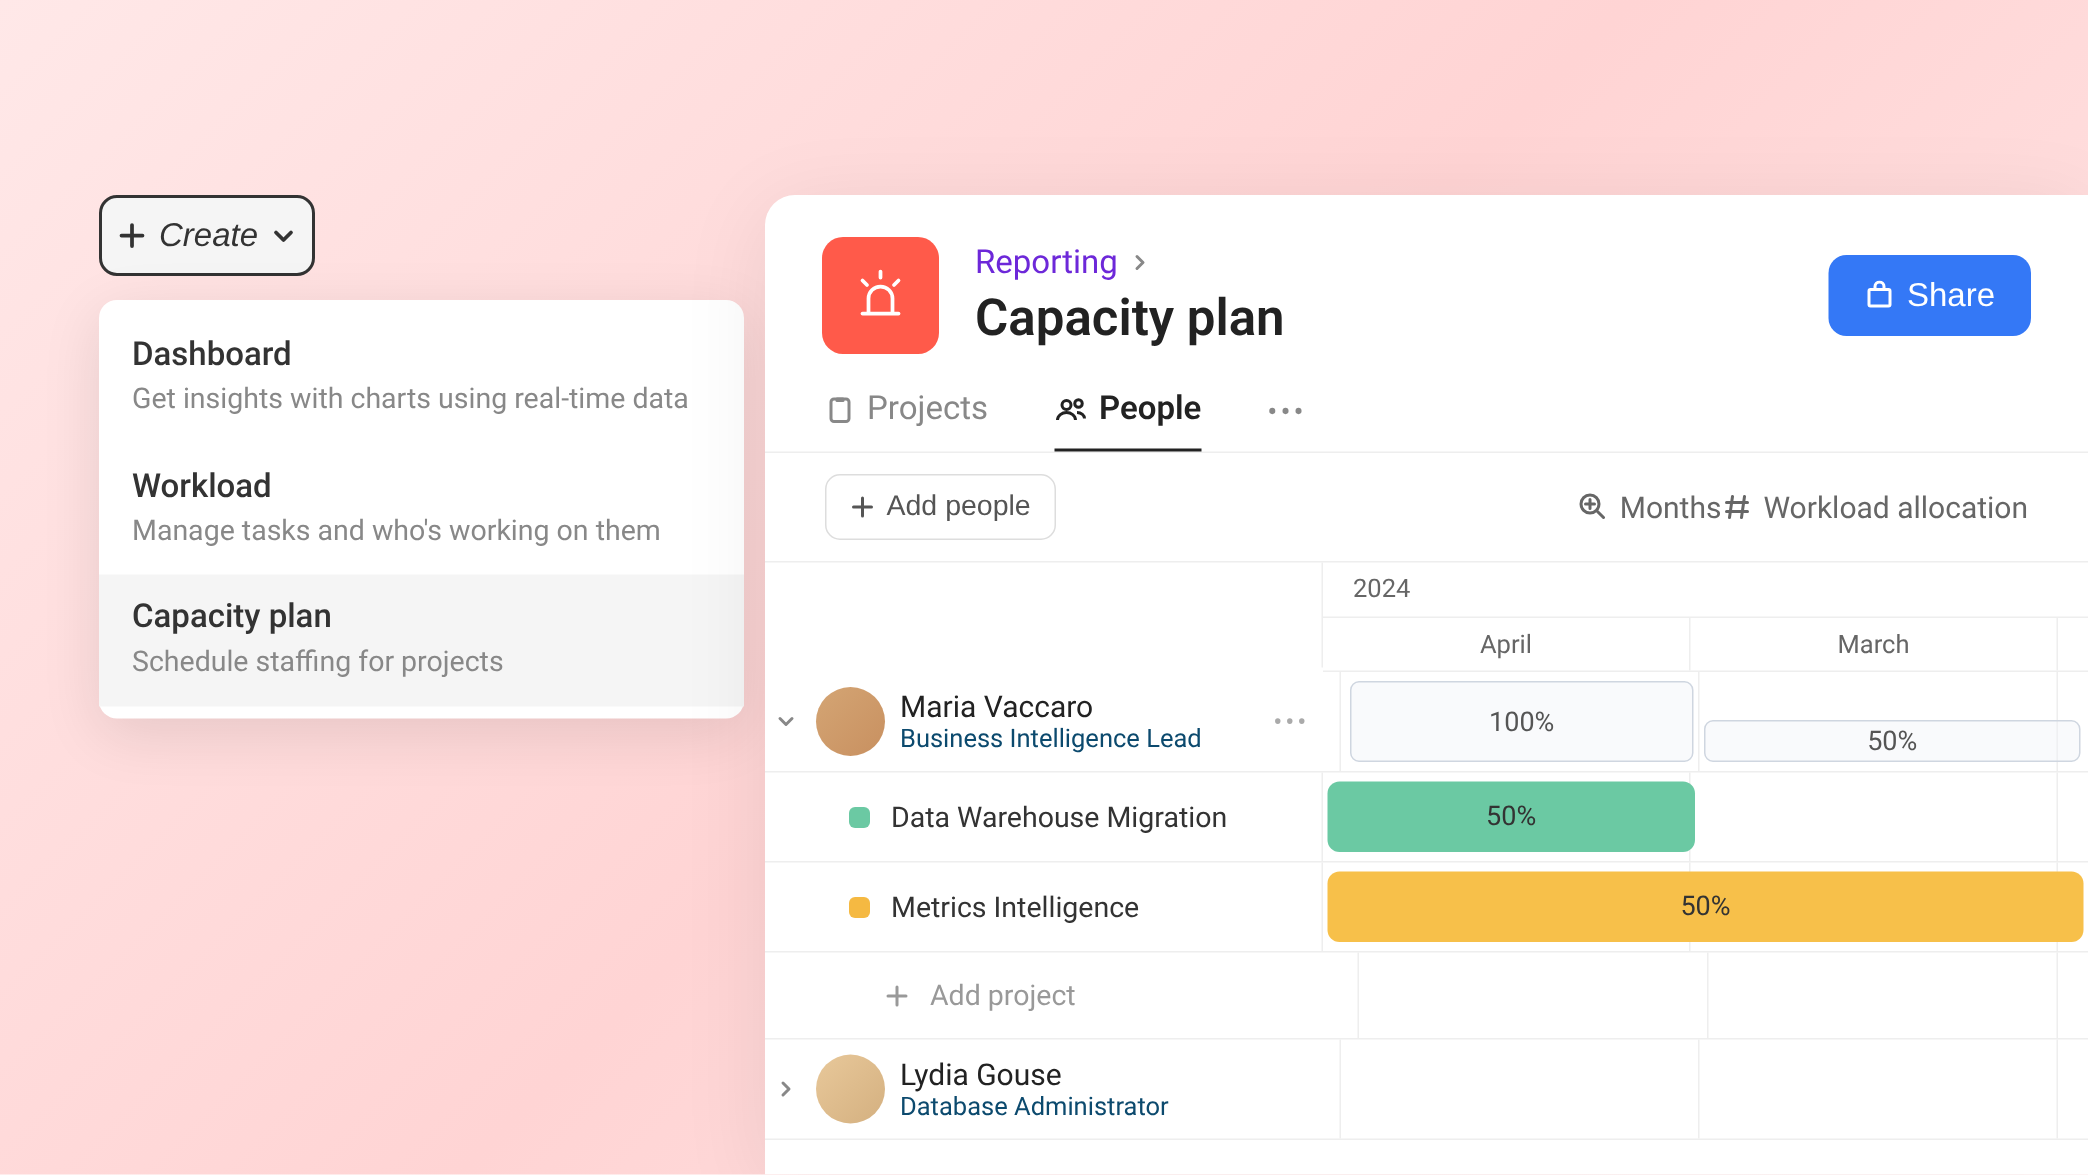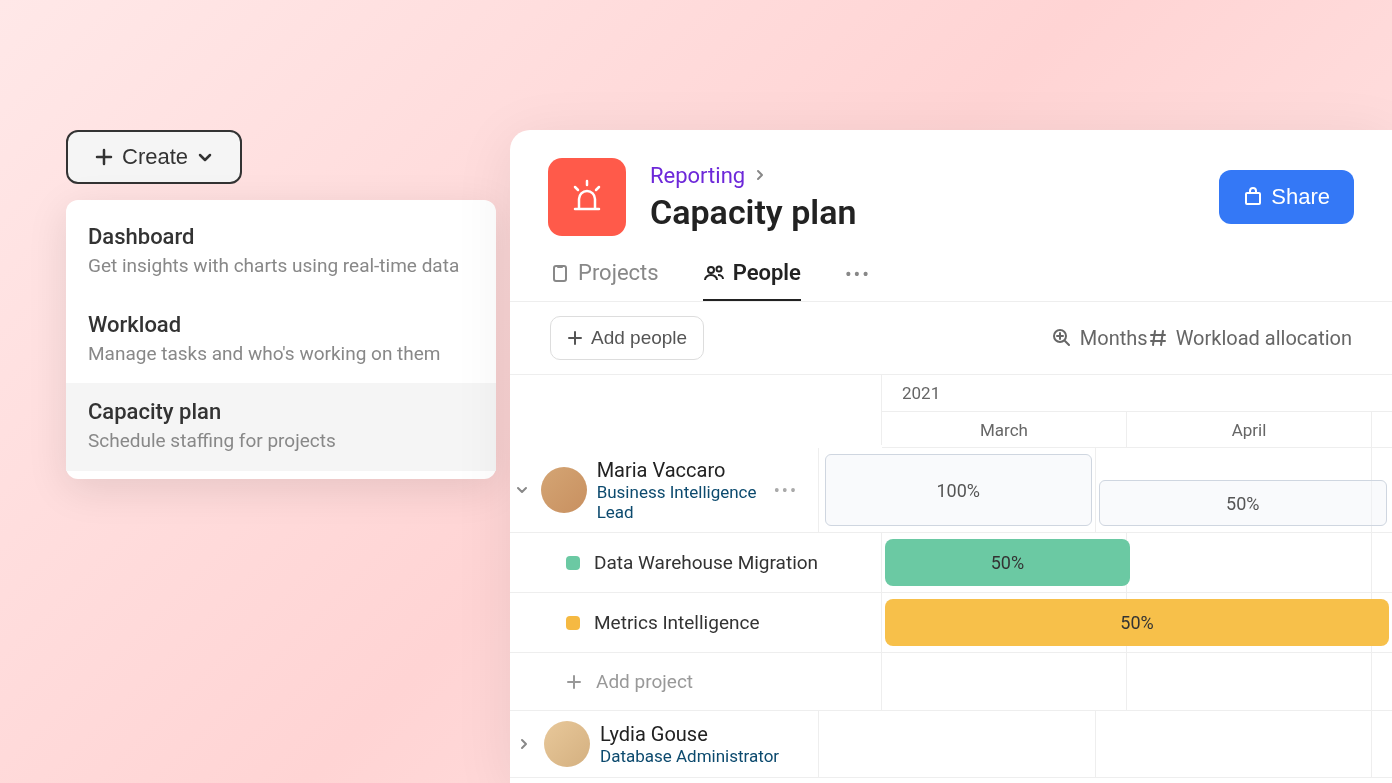--- a/index.html
+++ b/index.html
@@ -13,28 +13,29 @@
 }
 
 
 .create-btn {
   position: absolute;
   top: 130px;
   left: 66px;
   display: flex;
   align-items: center;
   gap: 8px;
-  padding: 12px 26px;
+  padding: 12px 10px;
   background: #f5f5f5;
   border: 2px solid #333;
   border-radius: 12px;
   font-size: 22px;
   font-weight: 500;
   color: #333;
   cursor: pointer;
+  font-style: italic;
 }
 .create-btn svg { flex-shrink: 0; }
 
 
 .dropdown {
   position: absolute;
   top: 200px;
   left: 66px;
   width: 430px;
   background: #fff;
@@ -216,21 +217,21 @@
 }
 .month-cell:last-child { border-right: none; }
 
 
 .person-row {
   display: flex;
   border-bottom: 1px solid #eee;
   min-height: 64px;
 }
 .person-left {
-  width: 309px;
+  width: 384px;
   flex-shrink: 0;
   border-right: 1px solid #eee;
   display: flex;
   align-items: center;
   padding: 10px 12px 10px 4px;
   gap: 10px;
 }
 .expand-caret {
   width: 20px;
   color: #888;
@@ -348,20 +349,21 @@
   width: 372px;
   flex-shrink: 0;
   border-right: 1px solid #eee;
   display: flex;
   align-items: center;
   padding: 10px 12px 10px 56px;
   gap: 14px;
   color: #999;
   font-size: 19px;
   cursor: pointer;
+  margin-left: 24px;
 }
 .add-proj-timeline { flex: 1; display:flex; }
 .empty-cell { flex:1; border-right:1px solid #eee; }
 .empty-cell:last-child { width:20px; flex:0 0 20px; border-right:none; }
 </style>
 </head>
 <body>
 
 <button class="create-btn">
   <svg width="20" height="20" viewBox="0 0 20 20">
@@ -455,24 +457,24 @@
           <path d="M7 3L5 17M15 3l-2 14M3 7h14M3 13h14" stroke="#666" stroke-width="2" stroke-linecap="round"></path>
         </svg>
       <span>Workload allocation</span>
     </div>
   </div>
 
   <div class="grid">
     <div class="grid-header">
       <div class="left-col" style="height:70px;"></div>
       <div class="timeline">
-        <div class="year-row">2021</div>
+        <div class="year-row">2024</div>
         <div class="months-row">
+          <div class="month-cell">April</div>
           <div class="month-cell">March</div>
-          <div class="month-cell">April</div>
           <div class="month-cell" style="flex:0 0 20px;"></div>
         </div>
       </div>
     </div>
 
     <div class="person-row">
       <div class="person-left">
         <div class="expand-caret">
           <svg width="14" height="14" viewBox="0 0 14 14">
               <path d="M3 5l4 4 4-4" stroke="#888" stroke-width="2" fill="none" stroke-linecap="round" stroke-linejoin="round"></path>

